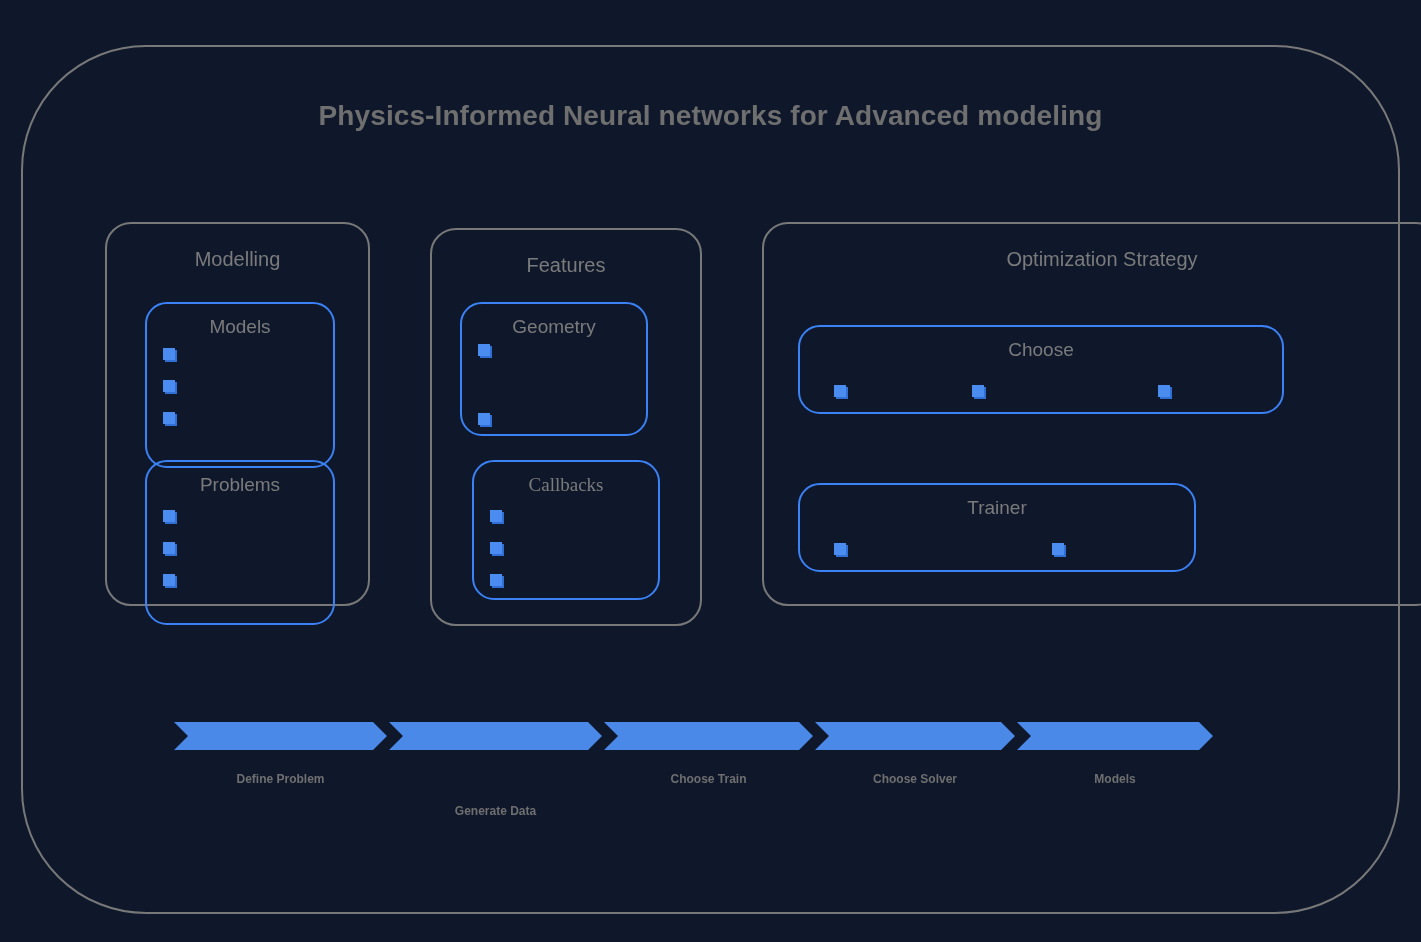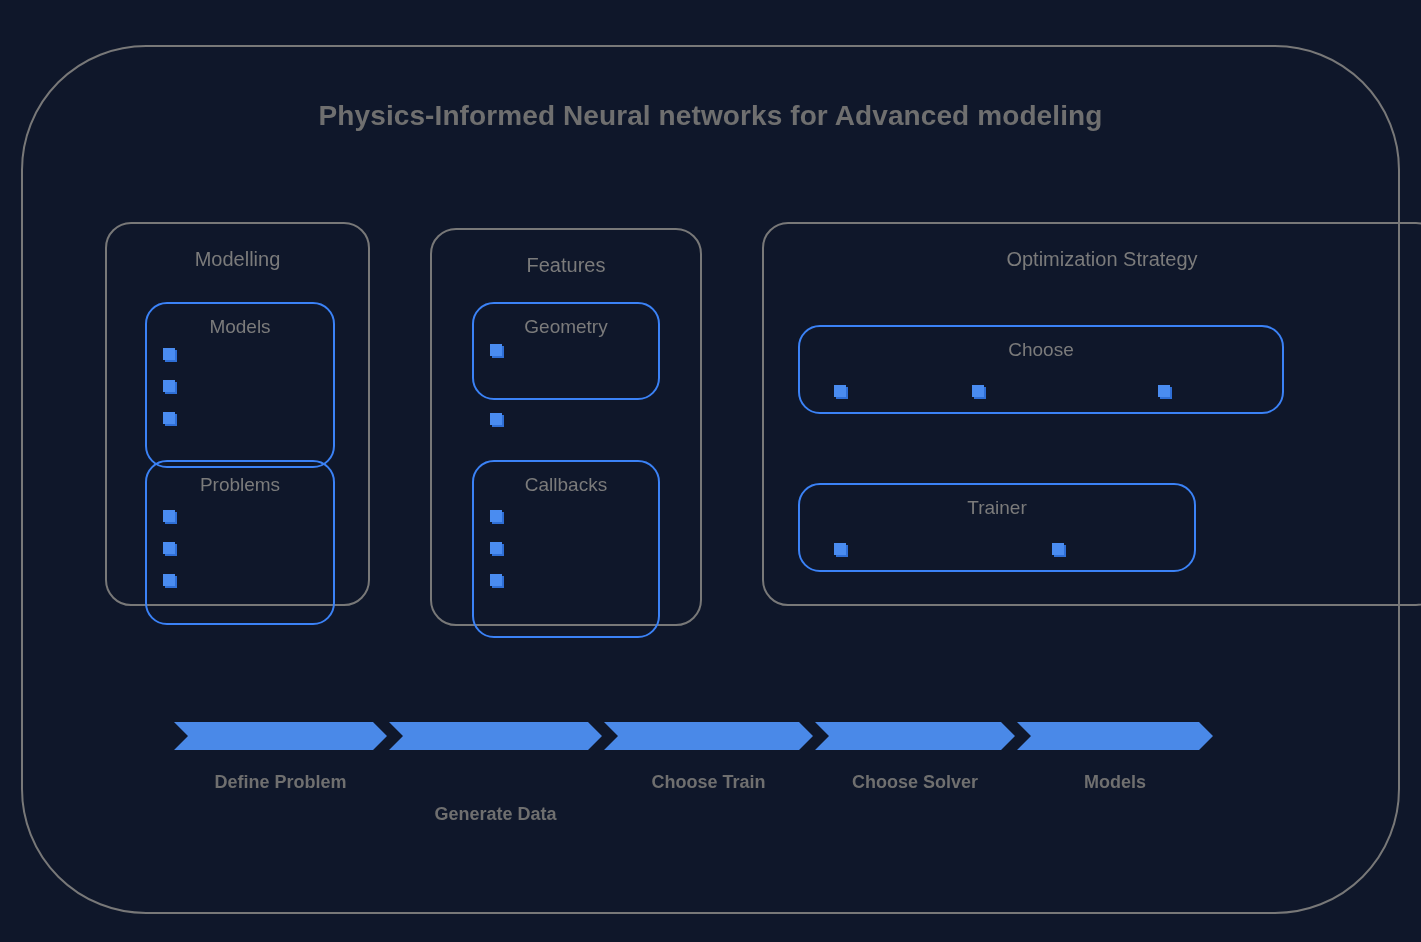--- a/index.html
+++ b/index.html
@@ -79,22 +79,22 @@
     top: 12px;
     left: 0;
     width: 100%;
     text-align: center;
     color: #7b7b7b;
     font-size: 19px;
     font-weight: normal;
   }
   #box-models    { left: 145px; top: 302px; width: 190px; height: 166px; }
   #box-problems  { left: 145px; top: 460px; width: 190px; height: 165px; }
-  #box-geometry  { left: 472px; top: 302px; width: 188px; height: 98px; padding-left: 16px; }
-  #box-callbacks { left: 472px; top: 460px; width: 188px; height: 178px; }
+  #box-geometry  { left: 460px; top: 302px; width: 188px; height: 134px; padding-left: 16px; }
+  #box-callbacks { left: 472px; top: 460px; width: 188px; height: 140px; font-family: Liberation Serif, serif; }
   #box-solver    { left: 798px; top: 325px; width: 486px; height: 89px; }
   #box-trainer   { left: 798px; top: 483px; width: 398px; height: 89px; }
 
   
   .bullet {
     position: absolute;
     width: 12px;
     height: 12px;
     background: #4a8cf0;
     box-shadow: 2px 2px 0 0 #2f6fd6;
@@ -107,21 +107,21 @@
     height: 28px;
     background: #4a89e8;
     -webkit-clip-path: polygon(0 0, calc(100% - 14px) 0, 100% 50%, calc(100% - 14px) 100%, 0 100%, 14px 50%);
     clip-path: polygon(0 0, calc(100% - 14px) 0, 100% 50%, calc(100% - 14px) 100%, 0 100%, 14px 50%);
   }
   .chevron-label {
     position: absolute;
     top: 772px;
     text-align: center;
     color: #6f6f6f;
-    font-size: 18px;
+    font-size: 12px;
     font-weight: bold;
   }
 </style>
 </head>
 <body>
 
 <div id="stage">
 
   <div class="outer-frame"></div>
 

